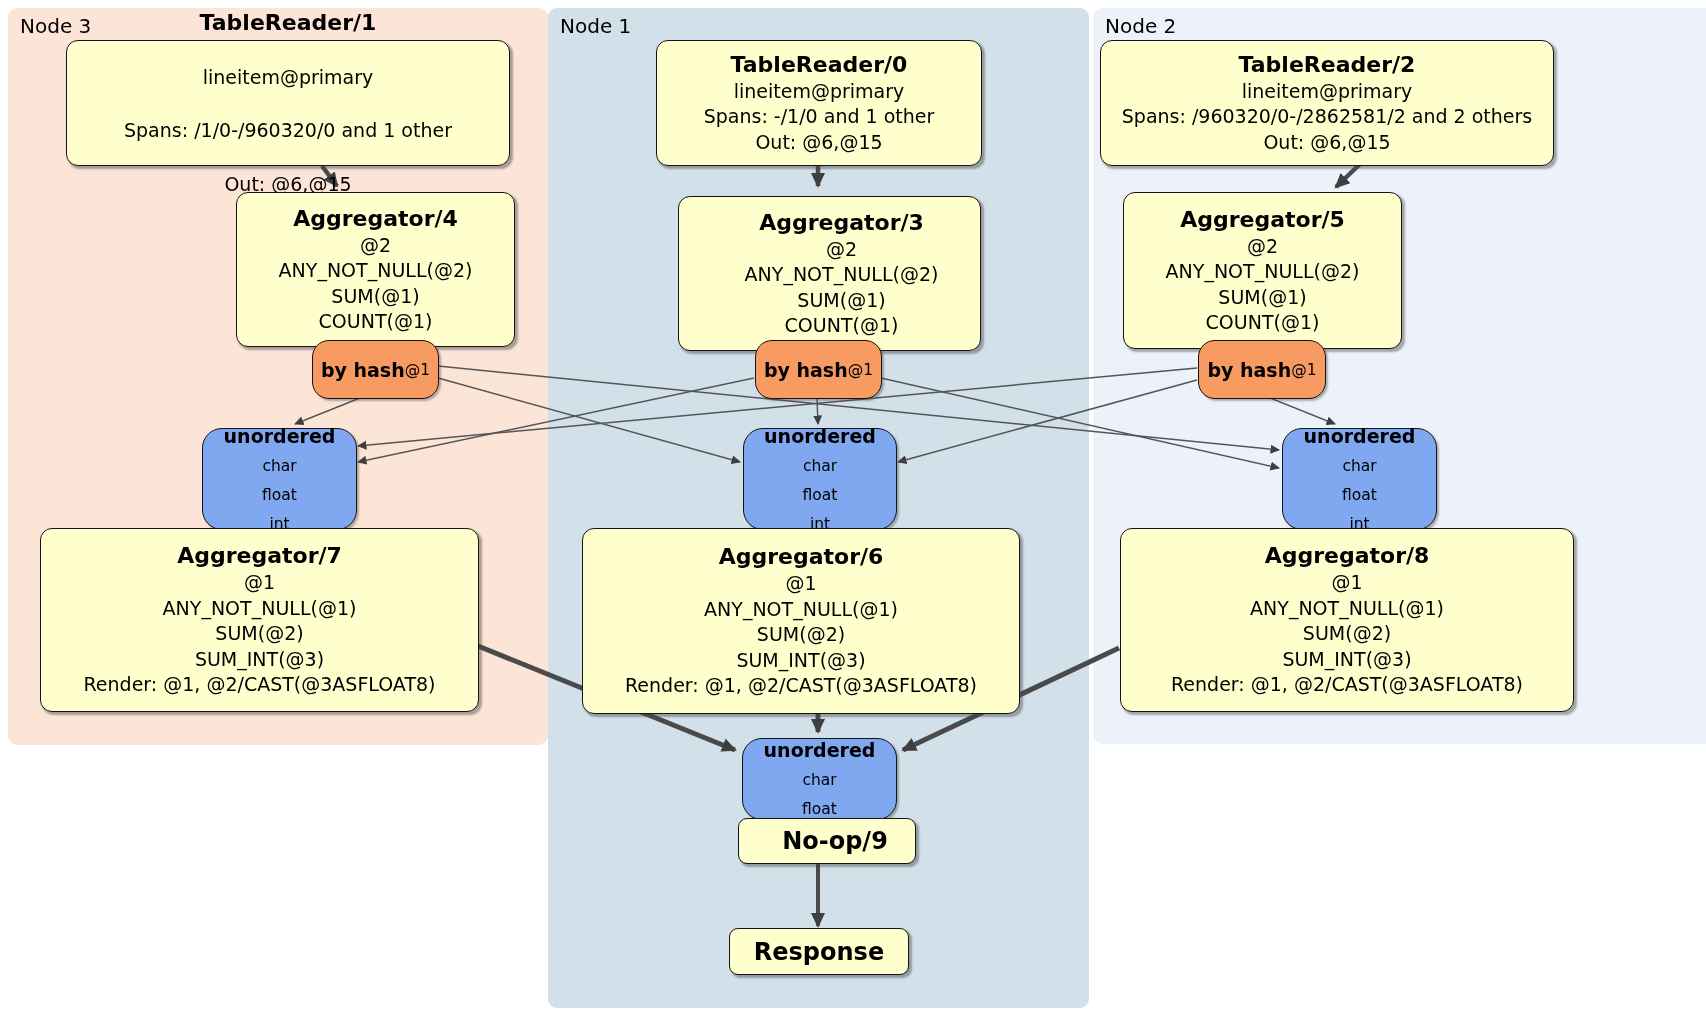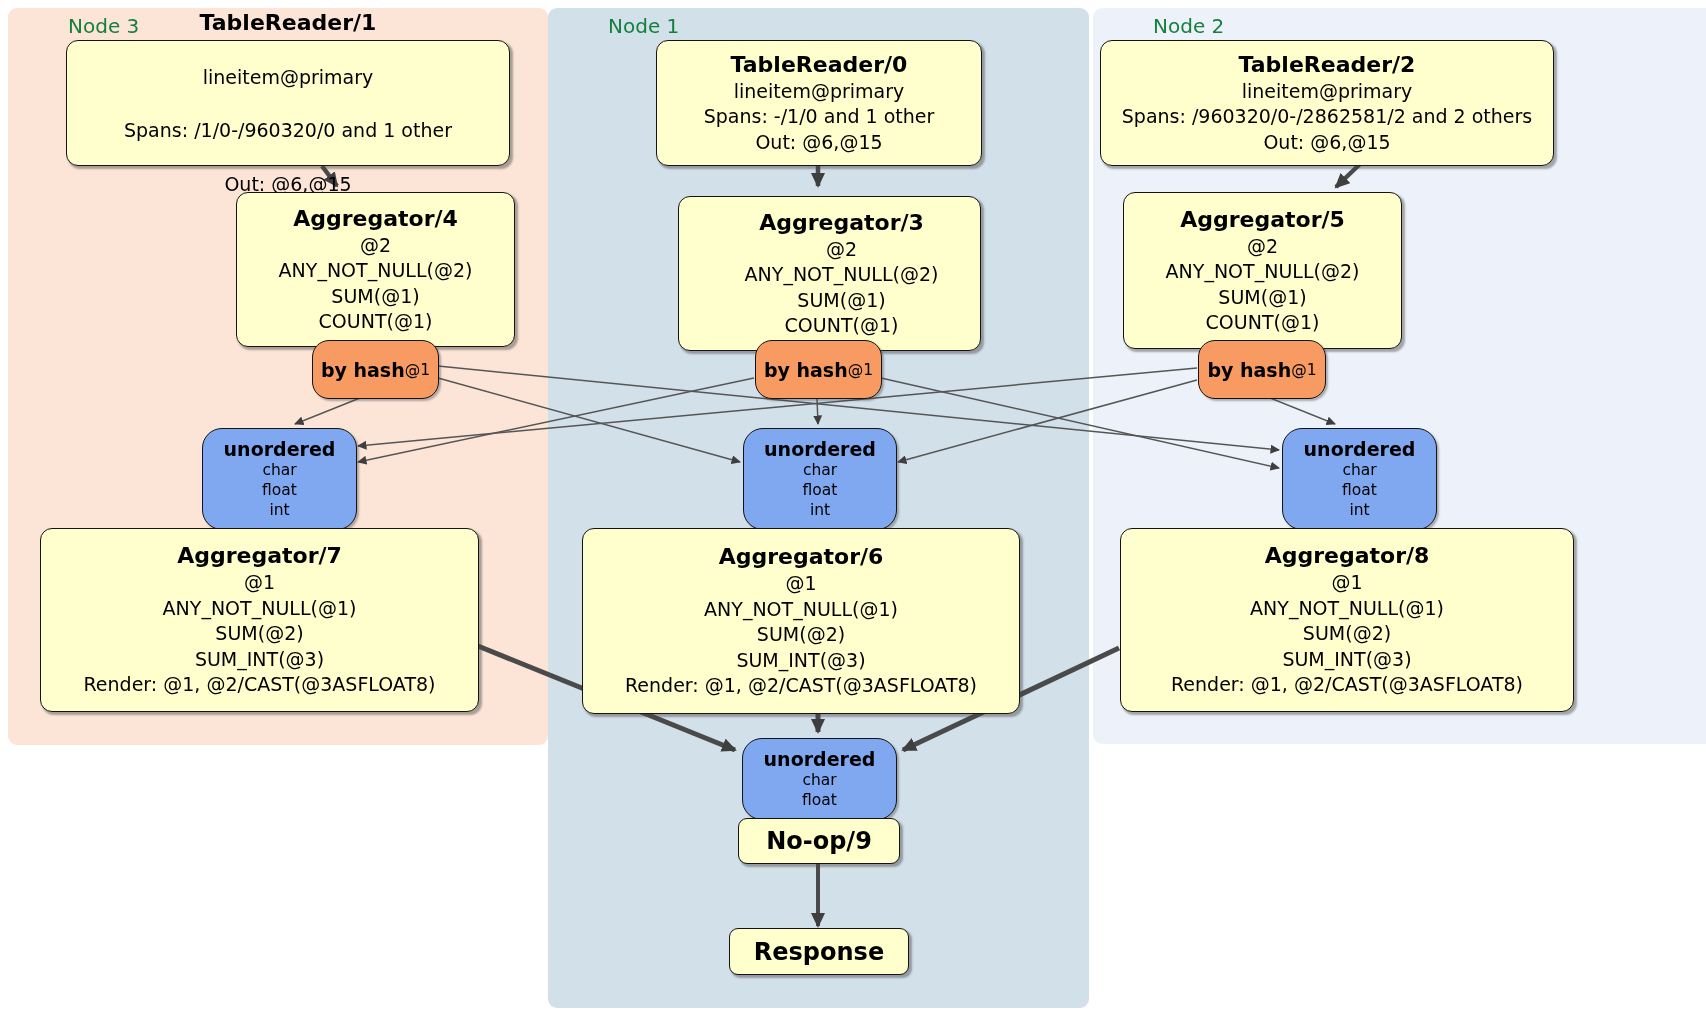--- a/index.html
+++ b/index.html
@@ -1,21 +1,21 @@
 <!DOCTYPE html>
 <html><head>
 <meta charset="utf-8">
 <style>
   html,body{margin:0;padding:0;background:#ffffff;}
   .canvas{
     position:relative;width:1706px;height:1016px;overflow:hidden;
     font-family:"DejaVu Sans","Liberation Sans",sans-serif;color:#000;
   }
   .region{position:absolute;border-radius:9px;}
-  .region-label{position:absolute;left:12px;top:6px;font-size:20px;color:#15803d;margin-left:48px;}
+  .region-label{position:absolute;left:12px;top:6px;font-size:20px;color:#000000;}
   .edges{position:absolute;left:0;top:0;z-index:2;}
   .pbox{
     position:absolute;background:#ffffce;border:1.6px solid #141414;border-radius:12px;
     box-shadow:2.5px 2.5px 2px rgba(70,70,70,0.45);
     display:flex;flex-direction:column;justify-content:center;align-items:center;
     text-align:center;z-index:3;
   }
   .pbox-title{font-weight:bold;font-size:22px;line-height:28px;white-space:nowrap;}
   .pbox-line{font-size:19px;line-height:25.5px;white-space:nowrap;}
   .router{
@@ -24,21 +24,21 @@
     display:flex;flex-direction:row;justify-content:center;align-items:center;z-index:4;
   }
   .router .r-title{font-weight:bold;font-size:19px;line-height:22px;}
   .router .r-line{font-size:15.5px;line-height:18px;}
   .sync{
     position:absolute;background:#80a8f0;border:1.6px solid #141414;border-radius:20px;
     box-shadow:2px 2px 2px rgba(70,70,70,0.4);
     display:flex;flex-direction:column;justify-content:center;align-items:center;z-index:1;
   }
   .sync .s-title{font-weight:bold;font-size:19px;line-height:22px;}
-  .sync .s-line{font-size:15.5px;line-height:20px;}
+  .sync .s-line{font-size:15.5px;line-height:20px;margin-top:9px;}
   .terminal .pbox-title{font-size:24px;}
 </style>
 </head>
 <body>
 
 <div class="canvas">
 
   <div class="region" style="left:8px;top:8px;width:540px;height:737px;background:#fce4d7;">
     <div class="region-label">Node 3</div>
   </div>
@@ -141,21 +141,21 @@
     <div class="pbox-line">ANY_NOT_NULL(@1)</div>
     <div class="pbox-line">SUM(@2)</div>
     <div class="pbox-line">SUM_INT(@3)</div>
     <div class="pbox-line">Render: @1, @2/CAST(@3ASFLOAT8)</div>
   </div>
   <div class="sync" style="left:742px;top:738px;width:153px;height:80px;">
     <div class="s-title">unordered</div>
     <div class="s-line">char</div>
     <div class="s-line">float</div>
   </div>
-  <div class="pbox terminal" style="left:738px;top:818px;width:160px;height:44px;border-radius:9px;">
+  <div class="pbox terminal" style="left:738px;top:818px;width:160px;height:44px;border-radius:9px;padding-left:16px;">
     <div class="pbox-title">No-op/9</div>
   </div>
   <div class="pbox terminal" style="left:729px;top:928px;width:178px;height:45px;border-radius:9px;">
     <div class="pbox-title">Response</div>
   </div>
 
   <div class="pbox" style="left:1100px;top:40px;width:452px;height:124px;">
     <div class="pbox-title">TableReader/2</div>
     <div class="pbox-line">lineitem@primary</div>
     <div class="pbox-line">Spans: /960320/0-/2862581/2 and 2 others</div>

